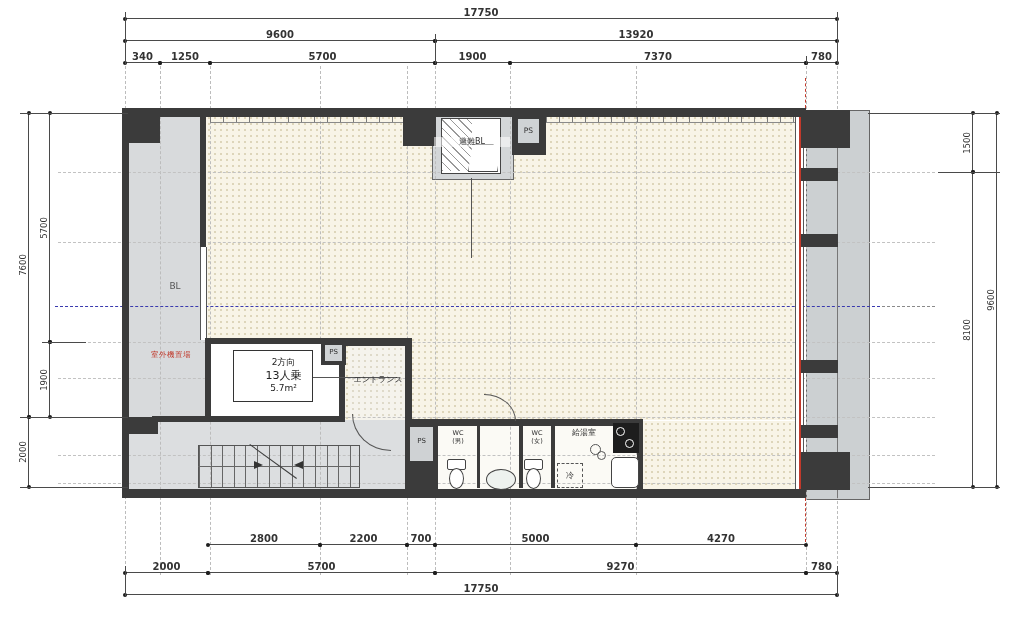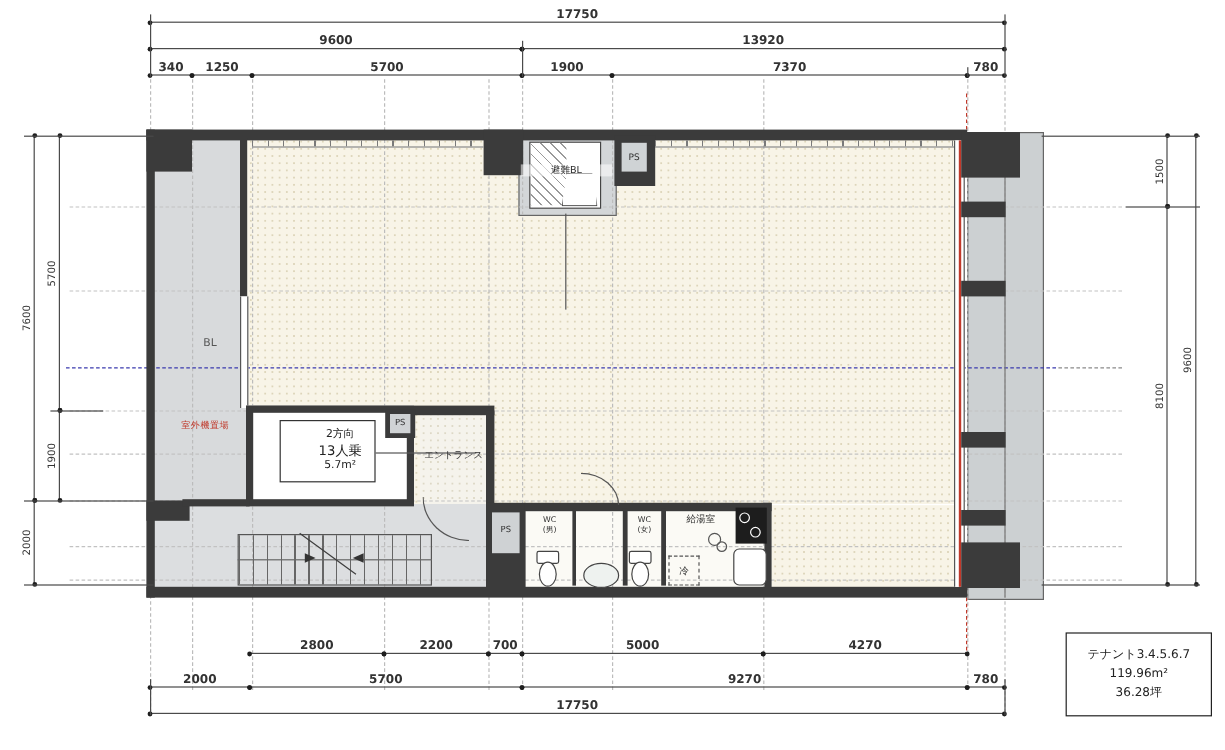--- a/index.html
+++ b/index.html
@@ -259,19 +259,14 @@
   <div class="conn" style="left:125px;top:566px;width:1px;height:30px;"></div>
   <div class="conn" style="left:837px;top:566px;width:1px;height:30px;"></div>
   <div class="conn" style="left:20px;top:113px;width:108px;height:1px;"></div>
   <div class="conn" style="left:42px;top:342px;width:44px;height:1px;"></div>
   <div class="conn" style="left:20px;top:417px;width:108px;height:1px;"></div>
   <div class="conn" style="left:20px;top:487px;width:108px;height:1px;"></div>
   <div class="conn" style="left:868px;top:113px;width:132px;height:1px;"></div>
   <div class="conn" style="left:938px;top:172px;width:62px;height:1px;"></div>
   <div class="conn" style="left:868px;top:487px;width:132px;height:1px;"></div>
 
-  <div class="abs" style="left:888px;top:527px;width:122px;height:70px;border:1.5px solid #222;box-sizing:border-box;display:flex;flex-direction:column;justify-content:center;background:#fff;">
-    <div class="note-line">テナント3.4.5.6.7</div>
-    <div class="note-line">119.96m²</div>
-    <div class="note-line">36.28坪</div>
-  </div>
 
 </div>
 
 </body></html>

